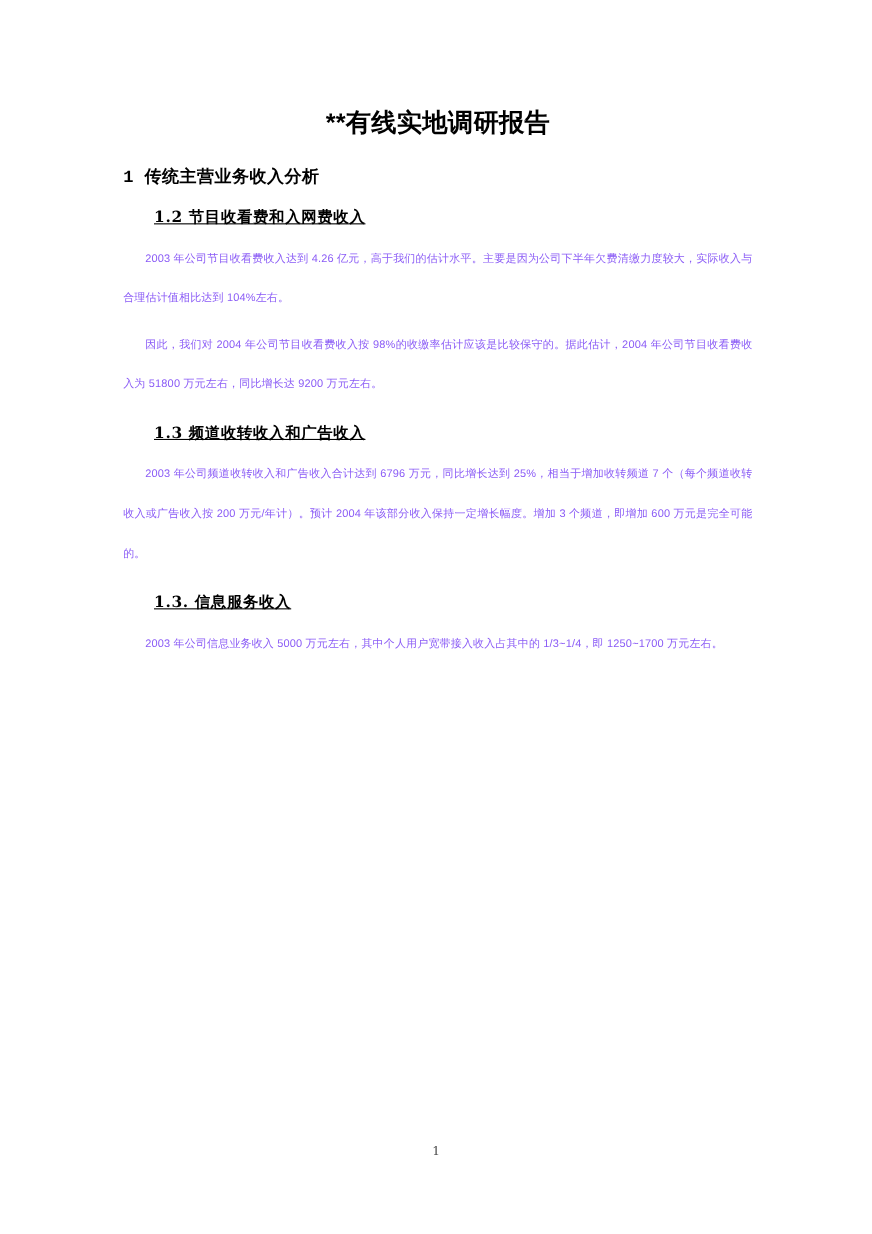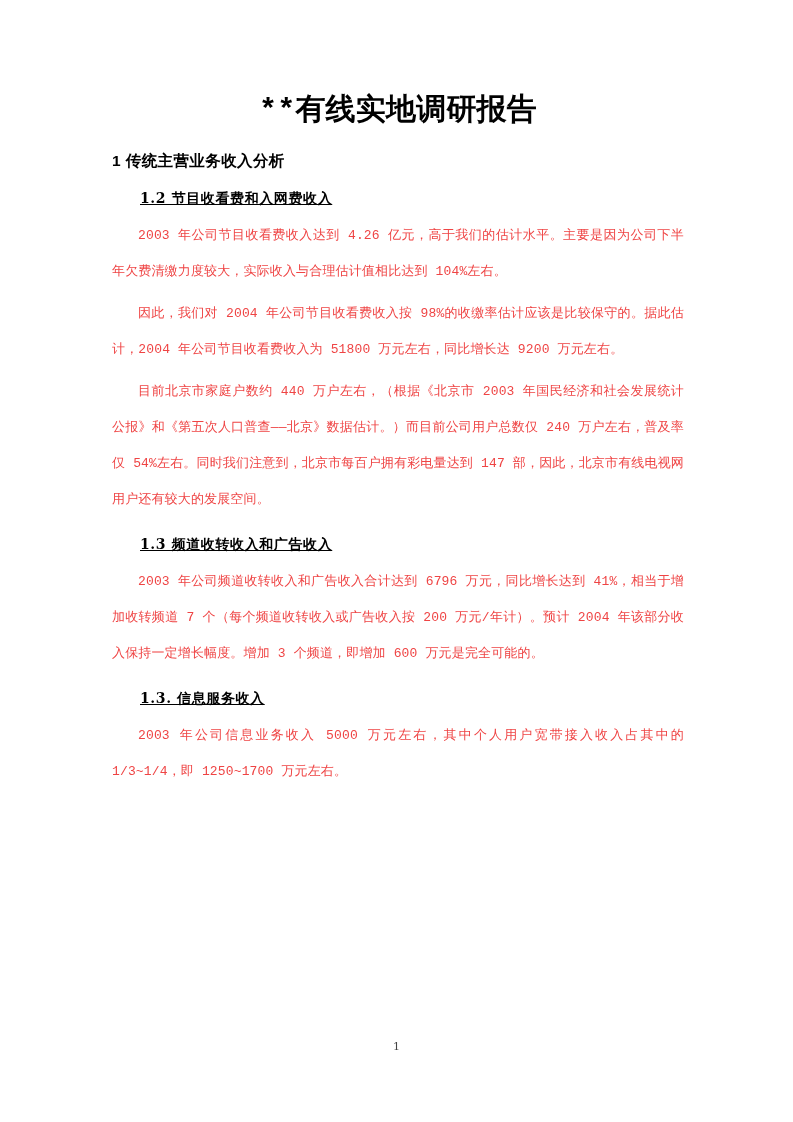--- a/index.html
+++ b/index.html
@@ -26,34 +26,34 @@
     left: 112px;
     top: 0;
     width: 572px;
   }
 
   
   .doc-title {
     margin: 0;
     padding: 0;
     text-align: center;
-    font-family: Liberation Mono, monospace;
+    font-family: Liberation Sans, sans-serif;
     font-weight: 700;
-    font-size: 30px;
+    font-size: 23px;
     line-height: 30px;
     letter-spacing: 0.2px;
     padding-top: 96px;
     color: #000;
   }
 
   
   .h1 {
     margin: 0;
     padding: 0;
-    font-family: Liberation Sans, sans-serif;
+    font-family: Liberation Mono, monospace;
     font-weight: 700;
     font-size: 15.5px;
     line-height: 22px;
     letter-spacing: 0.4px;
     margin-top: 24px;
     color: #000;
   }
 
   
   .h2 {
@@ -69,28 +69,28 @@
     color: #000;
     text-decoration: underline;
   }
   .h2.tight {
   }
 
   
   .para {
     margin: 0;
     padding: 0;
-    font-family: Liberation Mono, monospace;
-    font-size: 13px;
+    font-family: Liberation Sans, sans-serif;
+    font-size: 10px;
     line-height: 36px;
     text-align: justify;
     text-justify: inter-ideograph;
     text-indent: 2em;
     letter-spacing: 0.15px;
-    color: #ef4444;
+    color: #8b5cf6;
     margin-top: 6px;
   }
   .para.first-after-h2 {
     margin-top: 9px;
   }
 
   
   .page-number {
     position: absolute;
     left: 0;
@@ -114,26 +114,25 @@
 
     <h2 class="h1">1 传统主营业务收入分析</h2>
 
     <h3 class="h2">1.2  节目收看费和入网费收入</h3>
 
     <p class="para first-after-h2">2003 年公司节目收看费收入达到 4.26 亿元，高于我们的估计水平。主要是因为公司下半年欠费清缴力度较大，实际收入与合理估计值相比达到 104%左右。</p>
 
 
     <p class="para">因此，我们对 2004 年公司节目收看费收入按 98%的收缴率估计应该是比较保守的。据此估计，2004 年公司节目收看费收入为 51800 万元左右，同比增长达 9200 万元左右。</p>
 
-    <p class="para">目前北京市家庭户数约 440 万户左右，（根据《北京市 2003 年国民经济和社会发展统计公报》和《第五次人口普查——北京》数据估计。）而目前公司用户总数仅 240 万户左右，普及率仅 54%左右。同时我们注意到，北京市每百户拥有彩电量达到 147 部，因此，北京市有线电视网用户还有较大的发展空间。</p>
 
 
     <h3 class="h2 tight">1.3  频道收转收入和广告收入</h3>
 
-    <p class="para first-after-h2">2003 年公司频道收转收入和广告收入合计达到 6796 万元，同比增长达到 41%，相当于增加收转频道 7 个（每个频道收转收入或广告收入按 200 万元/年计）。预计 2004 年该部分收入保持一定增长幅度。增加 3 个频道，即增加 600 万元是完全可能的。</p>
+    <p class="para first-after-h2">2003 年公司频道收转收入和广告收入合计达到 6796 万元，同比增长达到 25%，相当于增加收转频道 7 个（每个频道收转收入或广告收入按 200 万元/年计）。预计 2004 年该部分收入保持一定增长幅度。增加 3 个频道，即增加 600 万元是完全可能的。</p>
 
     <h3 class="h2 tight">1.3.  信息服务收入</h3>
 
     <p class="para first-after-h2">2003 年公司信息业务收入 5000 万元左右，其中个人用户宽带接入收入占其中的 1/3~1/4，即 1250~1700 万元左右。</p>
 
   </div>
 
   <div class="page-number">1</div>
 
 </div>

